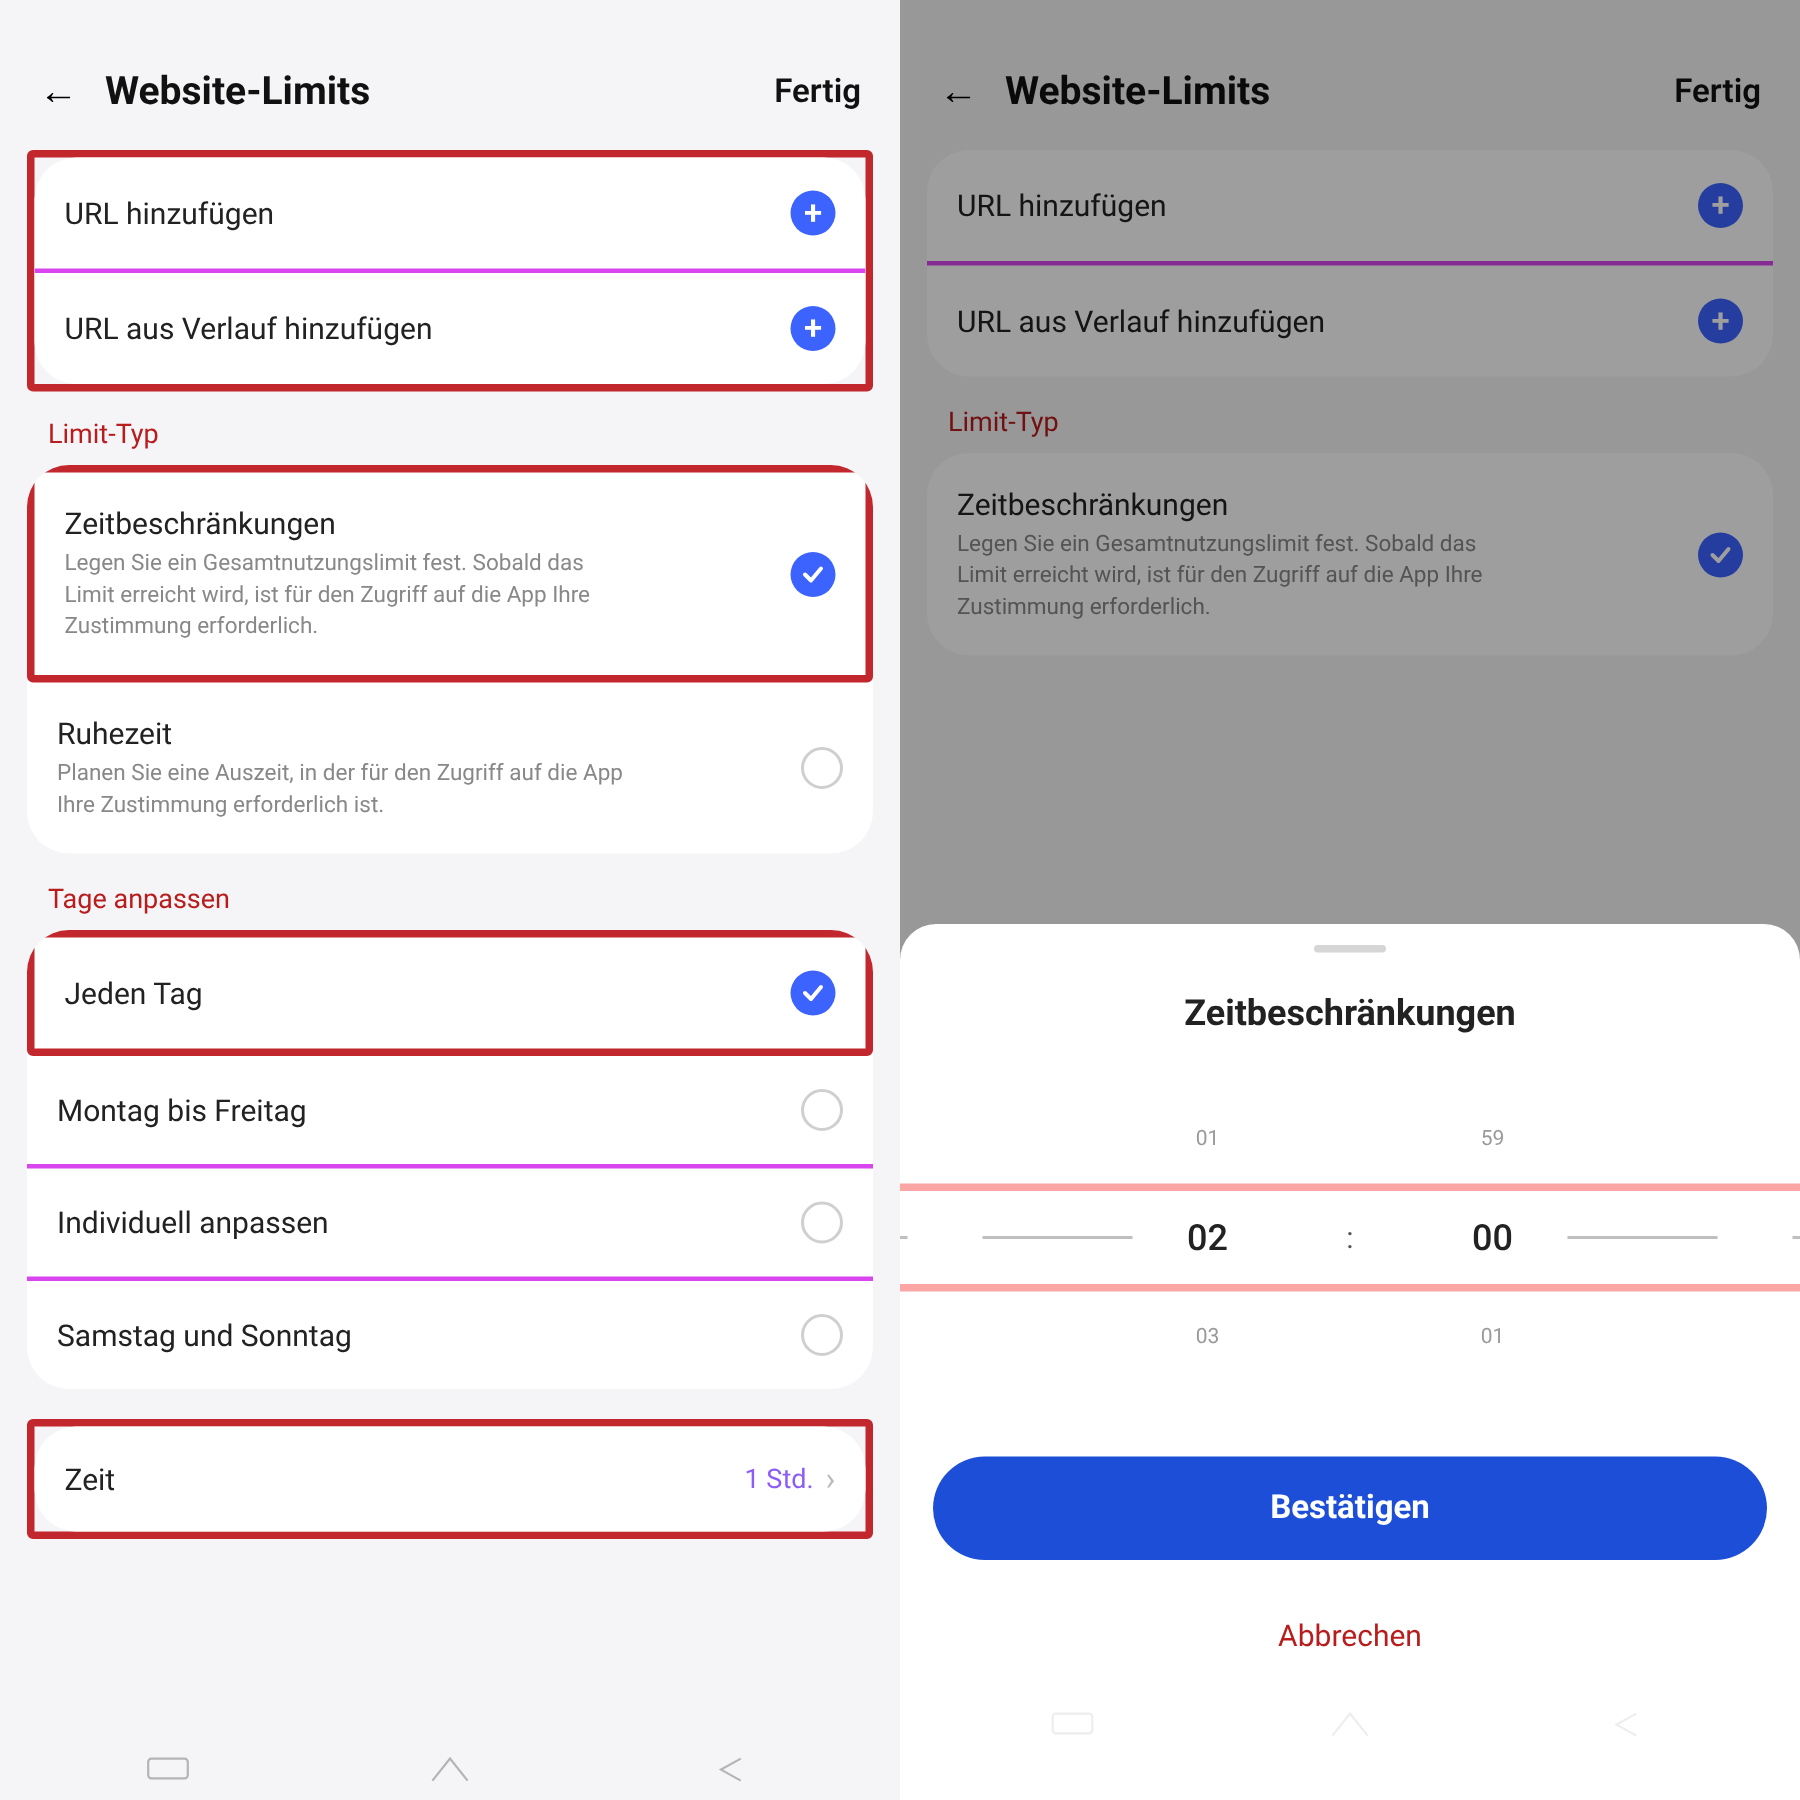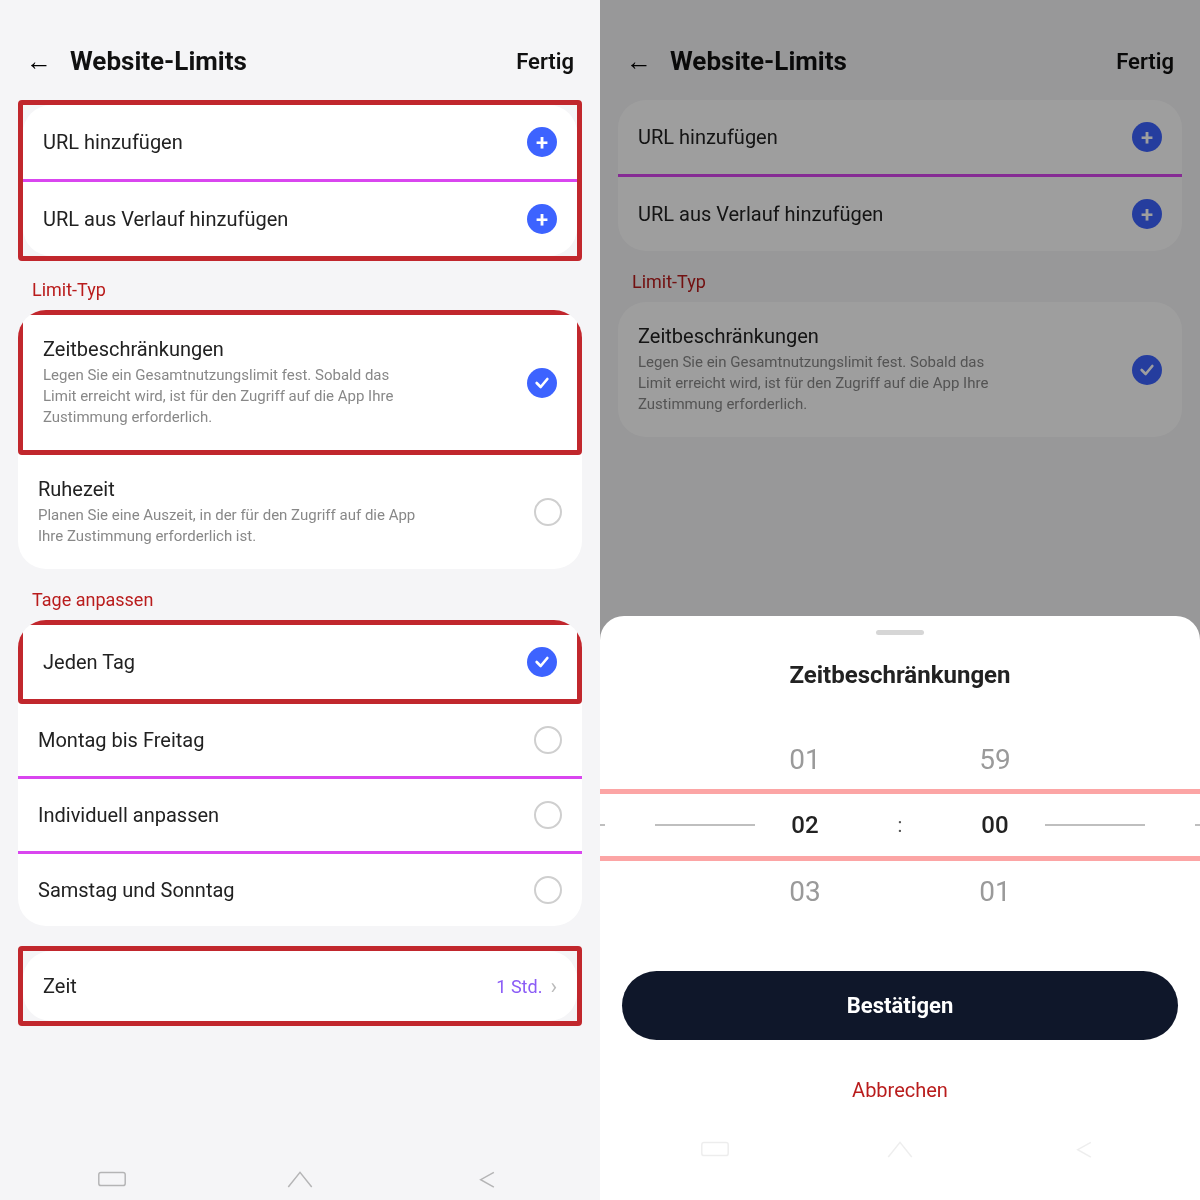--- a/index.html
+++ b/index.html
@@ -185,21 +185,21 @@
     justify-content: center;
     gap: 40px;
     width: 100%;
     height: 60px;
   }
   .wheel-col {
     width: 100px;
     text-align: center;
   }
   .wheel-faded {
-    font-size: 28px;
+    font-size: 14px;
     color: #9a9a9a;
   }
   .wheel-current {
     font-size: 24px;
     color: #222;
     font-weight: 500;
   }
   .wheel-sep {
     font-size: 20px;
     color: #555;
@@ -217,21 +217,21 @@
     margin: 6px 0;
   }
   .time-highlight {
     border: 5px solid #fca5a5;
     padding: 6px 30px;
     display: flex;
     flex-direction: row;
     align-items: center;
   }
   .confirm-btn {
-    background: #0f172a;
+    background: #1d4ed8;
     color: #fff;
     font-size: 22px;
     font-weight: 700;
     border-radius: 40px;
     width: 100%;
     padding: 22px 0;
     text-align: center;
     margin-bottom: 30px;
   }
   .cancel-btn {

